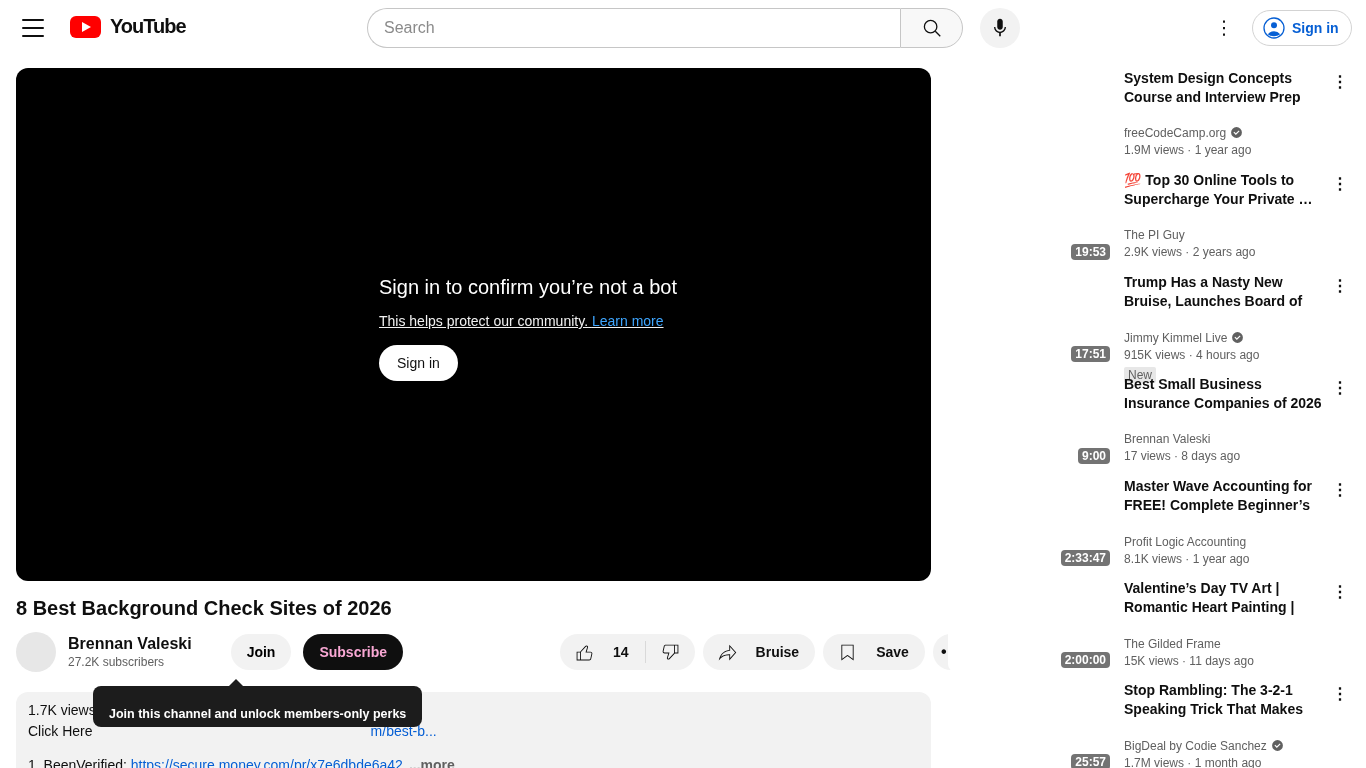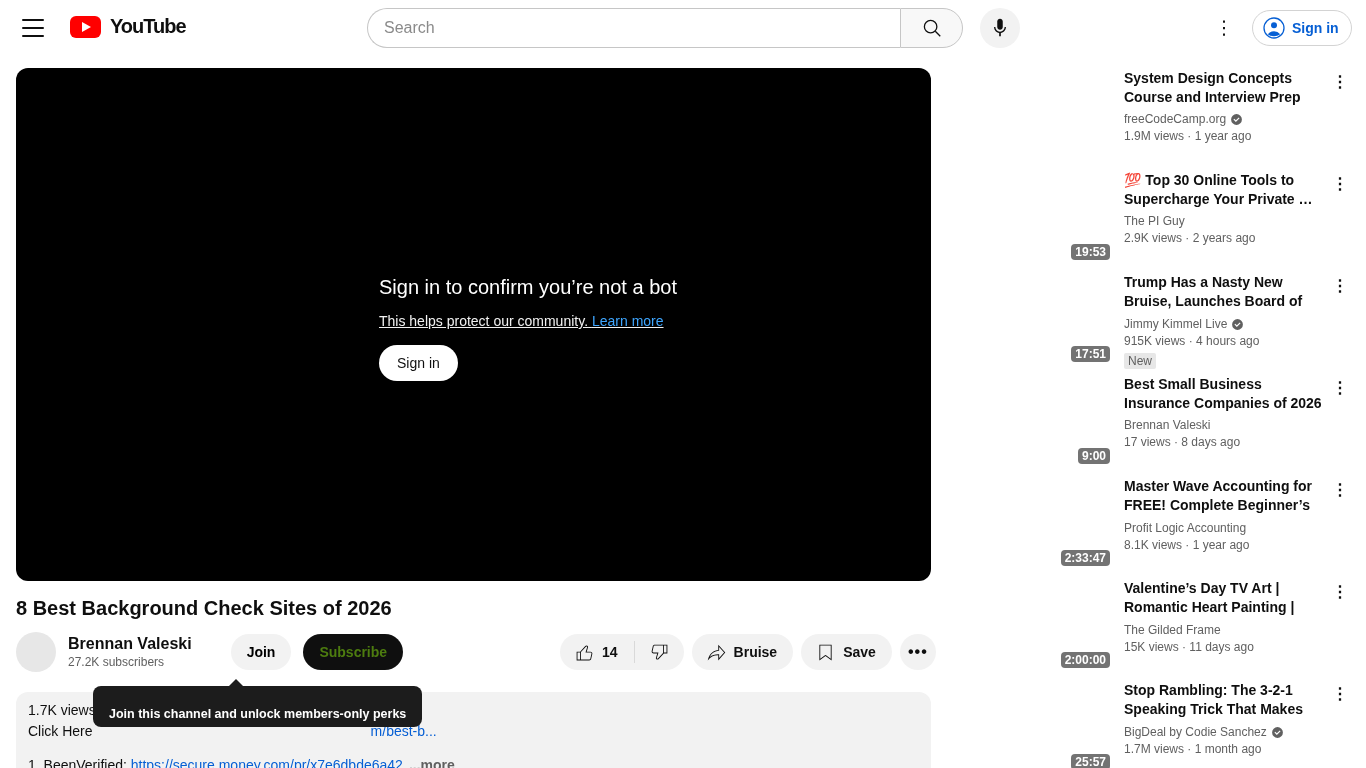--- a/index.html
+++ b/index.html
@@ -45,26 +45,26 @@
   
   .video-title { position:absolute; left:16px; top:597px; width:900px; font-size:20px; font-weight:bold; }
   .channel-row { position:absolute; left:16px; top:630px; height:44px; display:flex; align-items:center; }
   .avatar { width:40px; height:40px; border-radius:50%; background:#e7e7e7; cursor:pointer; }
   .ch-text { margin-left:12px; margin-right:24px; }
   .ch-name { font-size:16px; font-weight:bold; cursor:pointer; }
   .ch-subs { font-size:12px; color:#606060; margin-top:2px; }
   .join-btn { margin-left:15px; height:36px; padding:0 16px; border:none; border-radius:18px; background:#f2f2f2;
               font-size:14px; font-weight:bold; font-family:"Liberation Sans", sans-serif; cursor:pointer; }
   .sub-btn { margin-left:12px; height:36px; padding:5px 16px; border:none; border-radius:18px; background:#0f0f0f;
-             color:#4d7c0f; font-size:14px; font-weight:bold; font-family:"Liberation Sans", sans-serif; cursor:pointer; }
+             color:#f9a8d4; font-size:14px; font-weight:bold; font-family:"Liberation Sans", sans-serif; cursor:pointer; }
 
   .actions { position:absolute; left:560px; top:634px; height:36px; display:flex; gap:8px; }
   .pill { height:36px; background:#f2f2f2; border-radius:18px; display:flex; align-items:center;
           font-size:14px; font-weight:bold; cursor:pointer; }
-  .seg { display:flex; align-items:center; padding:0 14px; gap:7px; height:36px; cursor:pointer; }
+  .seg { display:flex; align-items:center; padding:0 14px; gap:18px; height:36px; cursor:pointer; }
   .divider { width:1px; height:22px; background:#d9d9d9; }
   .pill-label { padding-right:2px; }
   .more-btn { width:36px; height:36px; border-radius:50%; background:#f2f2f2; display:flex;
               align-items:center; justify-content:center; font-weight:bold; letter-spacing:1px; cursor:pointer; }
 
   
   .desc { position:absolute; left:16px; top:692px; width:915px; height:120px; background:#f2f2f2;
           border-radius:12px; padding:8px 12px; font-size:14px; line-height:21px; cursor:pointer; }
   .desc .l2-gap { display:inline-block; width:278px; }
   .desc a { color:#065fd4; text-decoration:none; }
@@ -80,21 +80,21 @@
                      border-bottom:8px solid #1c1c1c; }
 
   
   .sidebar { position:absolute; left:948px; top:68px; width:402px; }
   .sv { position:relative; height:94px; margin-bottom:8px; cursor:pointer; }
   .thumb { position:absolute; left:0; top:0; width:168px; height:94px; background:#fff; border-radius:8px; }
   .dur { position:absolute; right:6px; bottom:4px; background:rgba(0,0,0,0.55); color:#fff;
          font-size:12px; font-weight:bold; padding:1px 4px; border-radius:4px; }
   .sv-info { margin-left:176px; margin-right:24px; }
   .sv-title { font-size:14px; font-weight:bold; line-height:19px; max-height:40px; overflow:hidden; padding-top:1px; }
-  .sv-ch { font-size:12px; color:#606060; margin-top:5px; display:flex; align-items:center; gap:4px; }
+  .sv-ch { font-size:12px; color:#606060; margin-top:19px; display:flex; align-items:flex-start; gap:4px; }
   .sv-meta { font-size:12px; color:#606060; margin-top:3px; }
   .new-badge { display:inline-block; margin-top:5px; background:#e7e7e7; color:#606060;
                font-size:12px; padding:1px 4px; border-radius:2px; }
   .kebab { position:absolute; right:0; top:4px; width:20px; text-align:center; font-size:16px;
            font-weight:bold; color:#0f0f0f; cursor:pointer; }
   .icon { flex:none; display:inline-flex; }
 </style>
 </head>
 <body>
 

